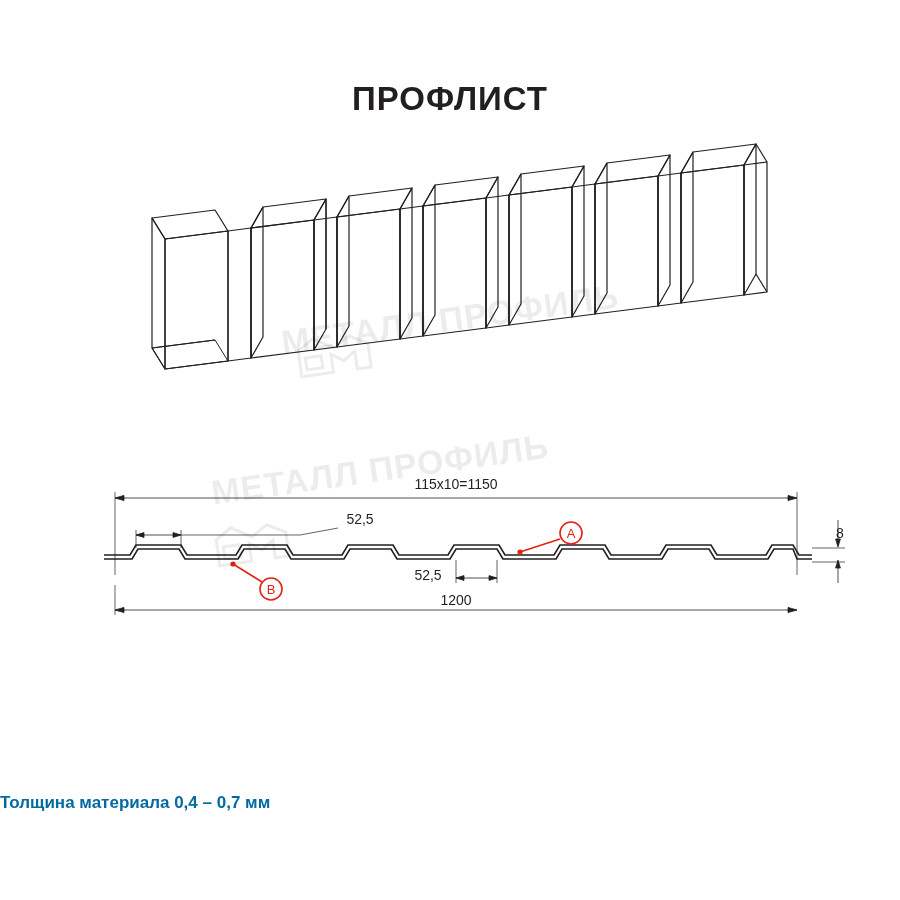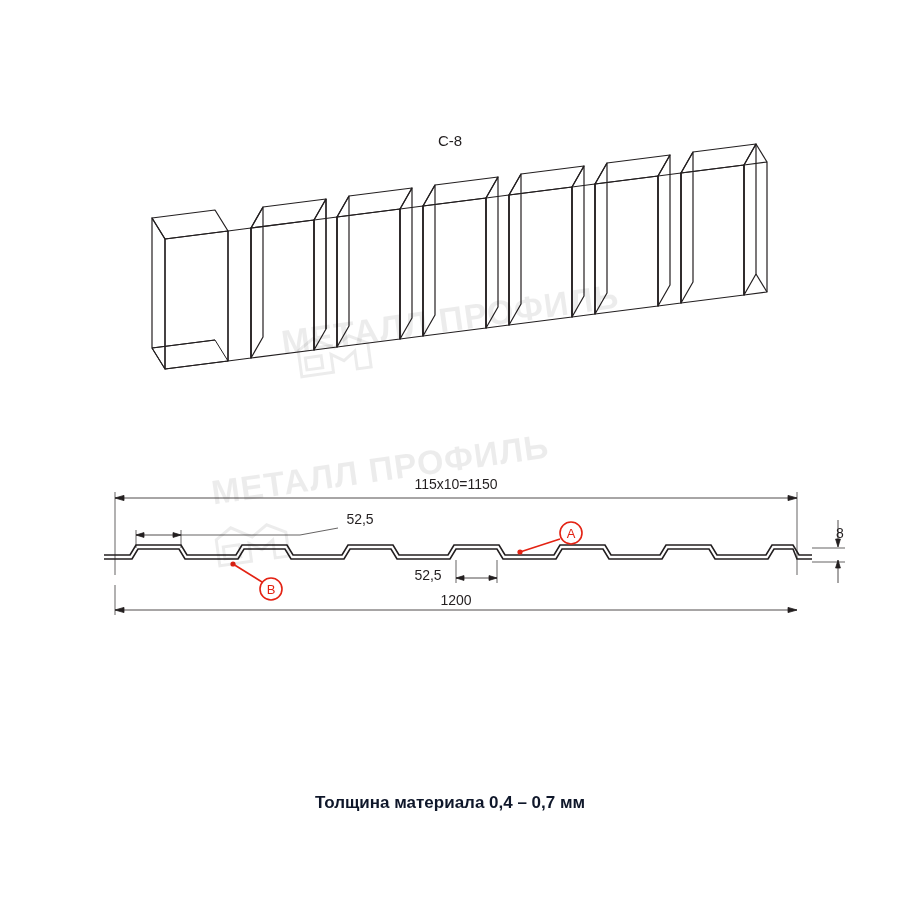--- a/index.html
+++ b/index.html
@@ -37,24 +37,24 @@
     width: 900px;
     text-align: center;
     font-size: 15px;
     color: #231f20;
   }
   .footnote {
     position: absolute;
     top: 793px;
     left: 0;
     width: 900px;
-    text-align: center;
+    text-align: left;
     font-size: 17px;
     font-weight: bold;
-    color: #0f172a;
+    color: #0369a1;
   }
   .figure {
     position: absolute;
     top: 0;
     left: 0;
     width: 747px;
     height: 900px;
   }
   svg { display: block; }
   .wm {
@@ -85,21 +85,21 @@
     pointer-events: none;
   }
   .wm-logo1 { top: 332px; left: 295px; transform: rotate(-8deg); }
   .wm-logo2 { top: 521px; left: 213px; transform: rotate(-8deg); }
 </style>
 </head>
 <body>
 
 <div class="page">
 
-  <div class="subtitle">С-8</div>
+  <div class="title">ПРОФЛИСТ</div>
 
   <div class="figure">
     <svg width="900" height="900" viewBox="0 0 900 900" xmlns="http://www.w3.org/2000/svg">
       <g fill="none" stroke="#231f20" stroke-width="1.2" stroke-linejoin="round">
 
         <g>
 
           <path d="M152 218 L215 210 L228 231 L165 239 Z"></path>
           <path d="M152 218 L152 348 L165 369 L165 239 Z"></path>
           <path d="M165 239 L228 231 L228 361 L165 369 Z"></path>

